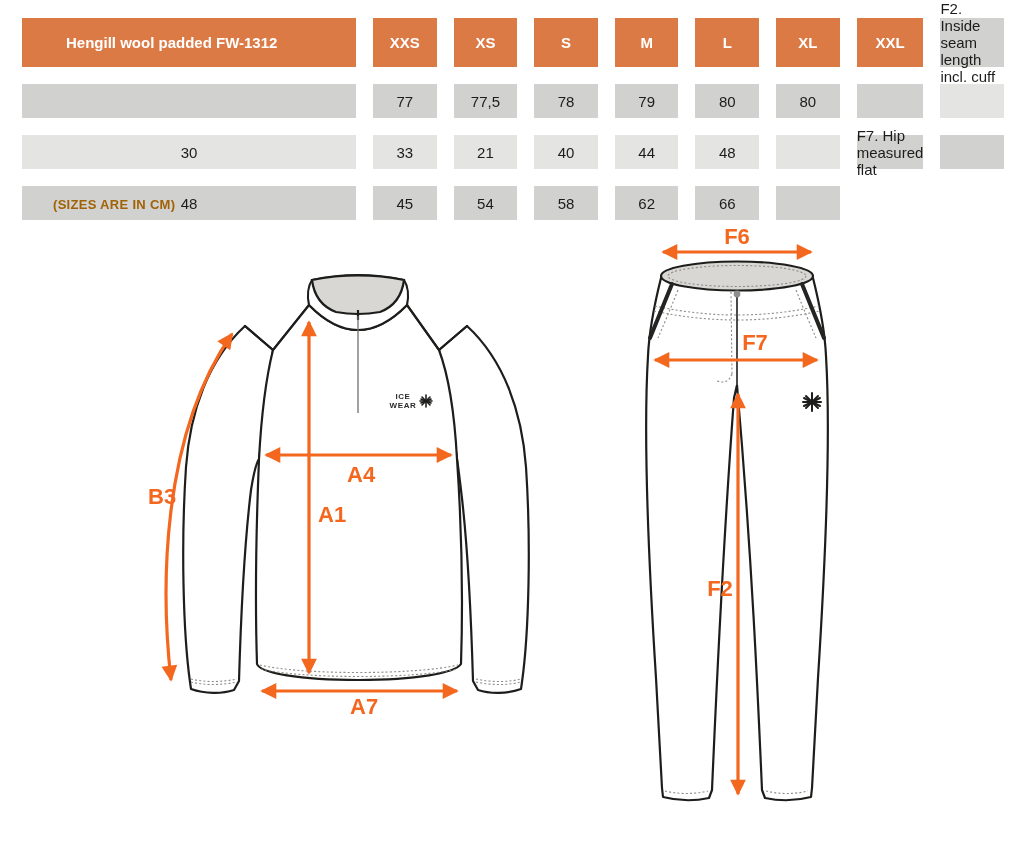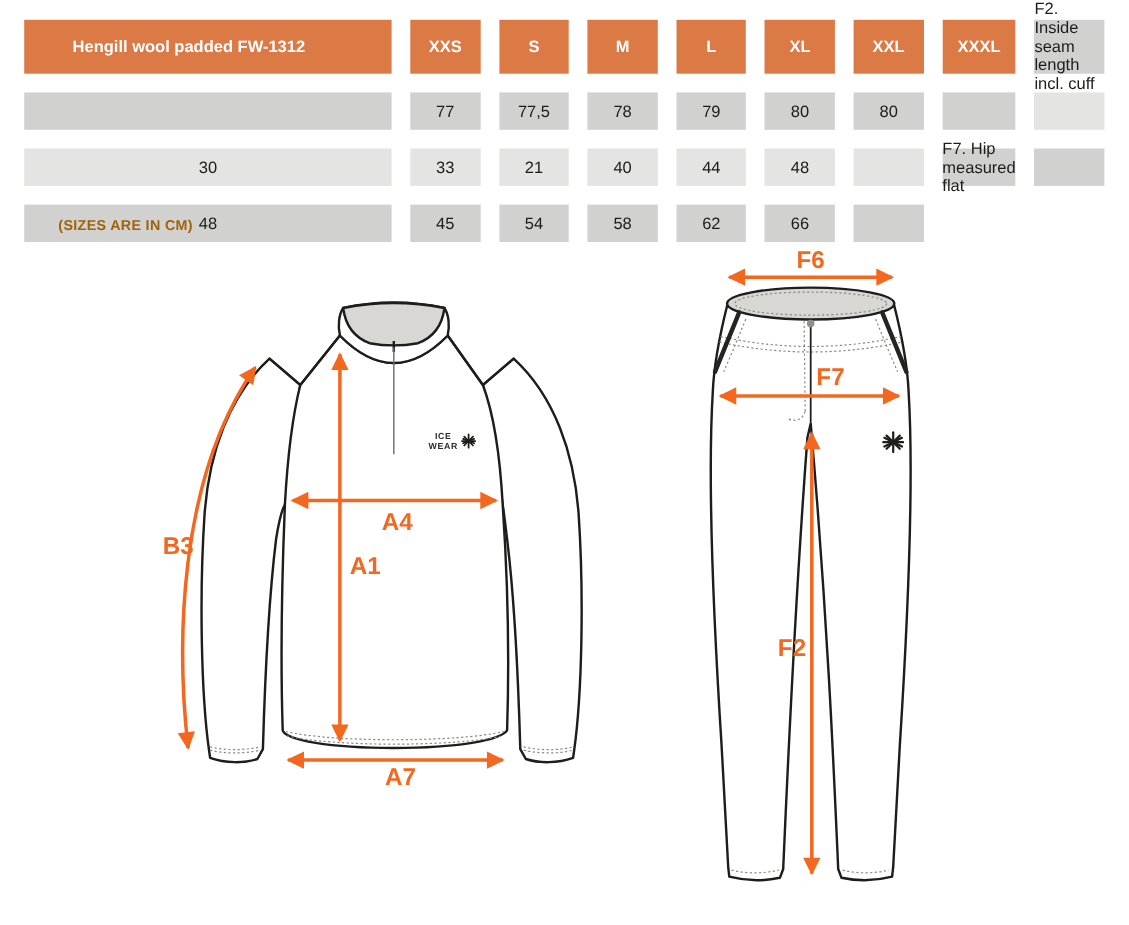--- a/index.html
+++ b/index.html
@@ -36,26 +36,26 @@
   .burst{stroke:#1d1d1b;stroke-linecap:round;fill:none;}
 </style>
 </head>
 <body>
 
 <div class="stage">
 
   <div class="size-table">
     <div class="cell hdr title">Hengill wool padded FW-1312</div>
     <div class="cell hdr">XXS</div>
+    <div class="cell hdr">XS</div>
     <div class="cell hdr">S</div>
     <div class="cell hdr">M</div>
     <div class="cell hdr">L</div>
     <div class="cell hdr">XL</div>
     <div class="cell hdr">XXL</div>
-    <div class="cell hdr">XXXL</div>
 
     <div class="cell g1 lab">F2. Inside seam length incl. cuff</div>
     <div class="cell g1"></div>
     <div class="cell g1">77</div>
     <div class="cell g1">77,5</div>
     <div class="cell g1">78</div>
     <div class="cell g1">79</div>
     <div class="cell g1">80</div>
     <div class="cell g1">80</div>
     <div class="cell g1"></div>

